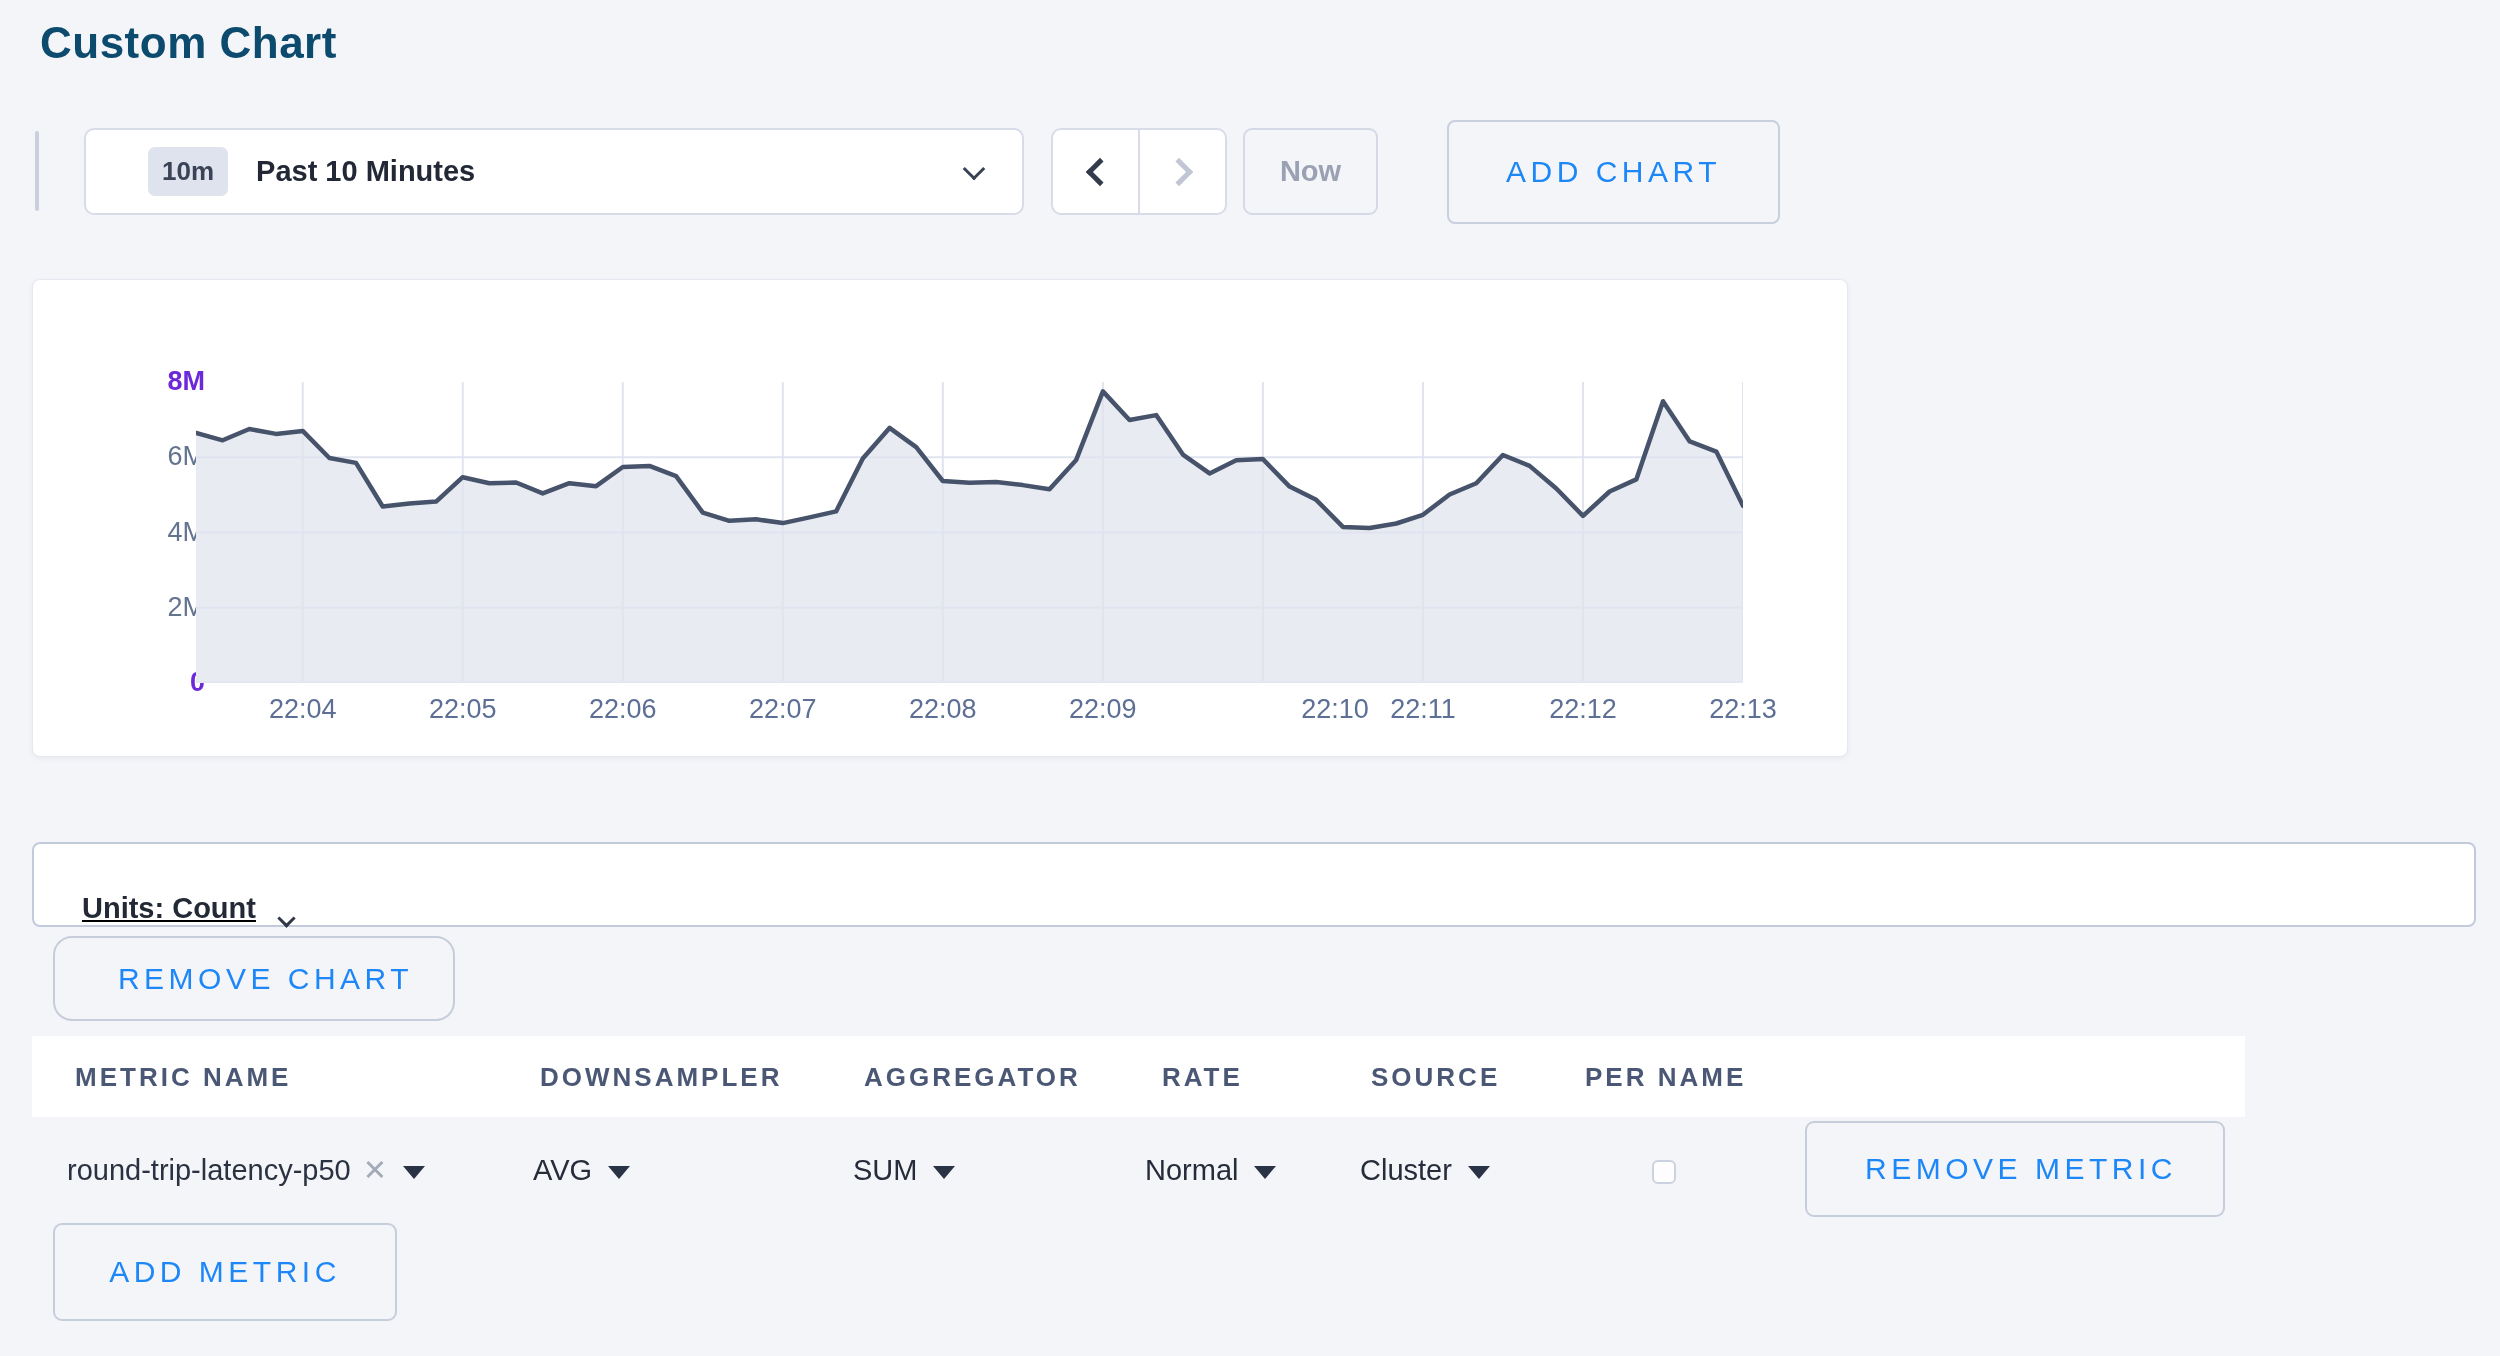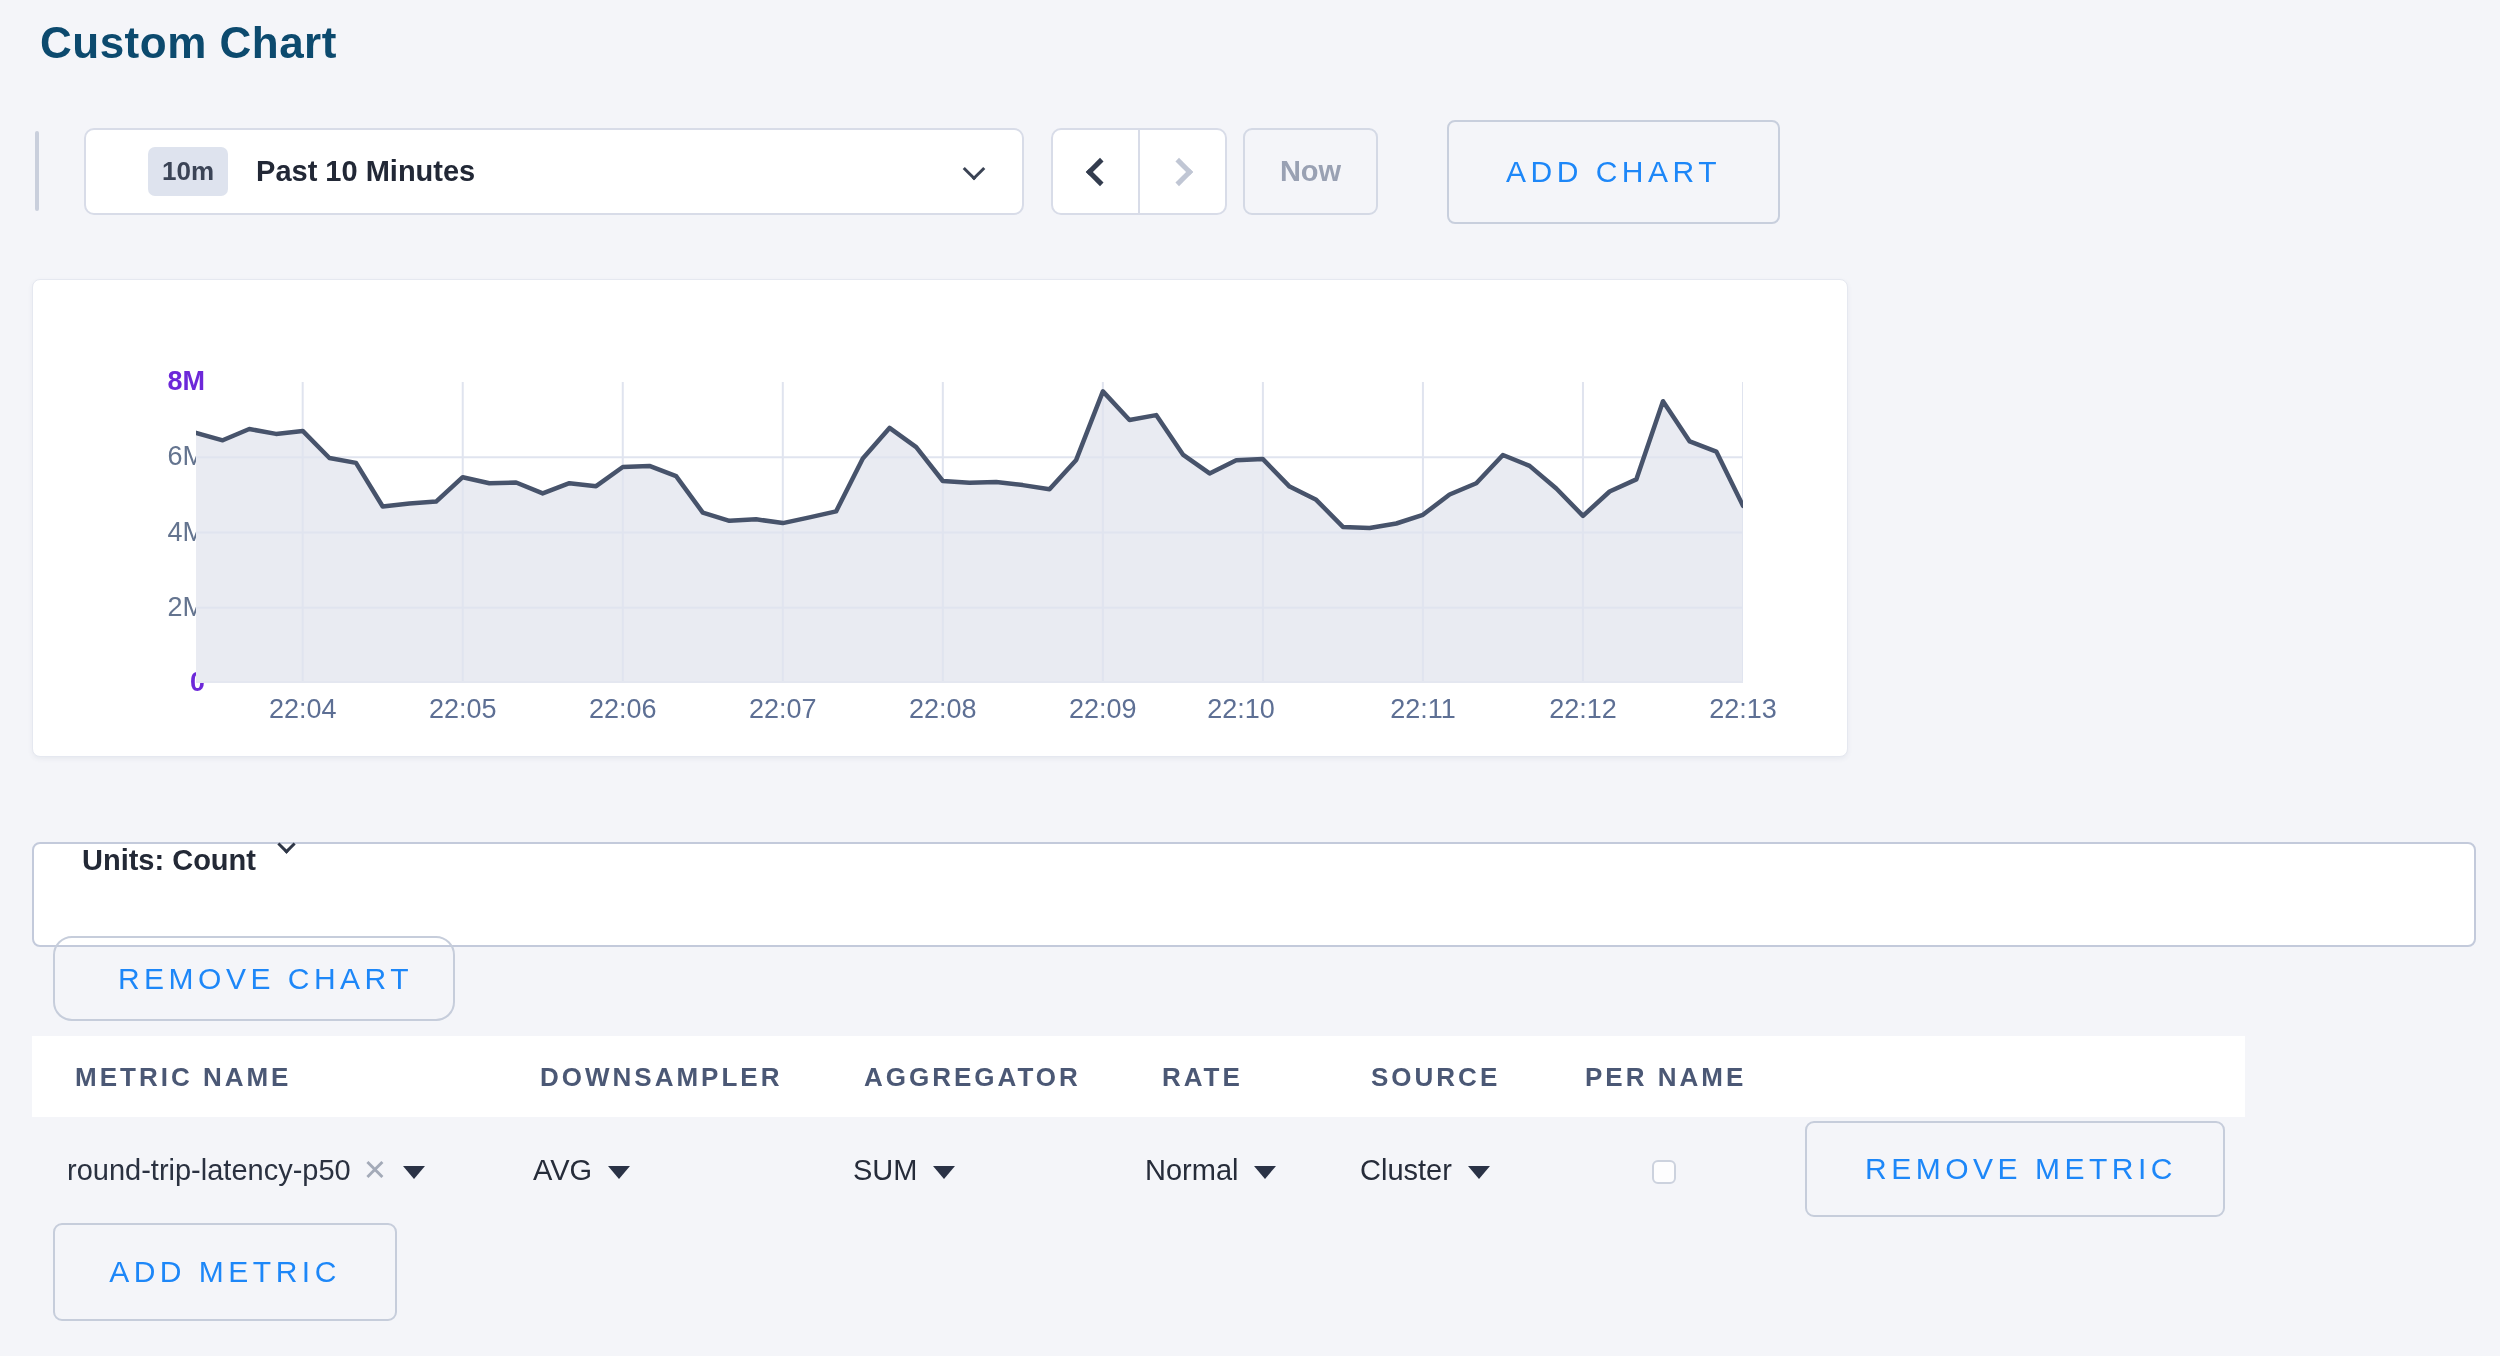--- a/index.html
+++ b/index.html
@@ -36,22 +36,22 @@
 
   
   .chart-card { left:32px; top:279px; width:1816px; height:478px; background:#fff;
     border:1px solid #e5e8f0; border-radius:8px; box-shadow:0 2px 5px rgba(70,80,110,.07); }
   .plot-wrap { position:absolute; left:163px; top:102px; width:1547px; height:301px; }
   .ylabel { position:absolute; left:40px; width:132px; text-align:right; font-size:27px; color:#64748f; }
   .ylabel.strong { color:#6d28d9; font-weight:bold; }
   .xlabel { position:absolute; transform:translateX(-50%); font-size:27px; color:#5d6f94; top:414px; }
 
   
-  .units-bar { left:32px; top:842px; width:2444px; height:105px; background:#fff;
-    border:2px solid #c3cadb; border-radius:8px; display:flex; align-items:flex-start; cursor:pointer; }
+  .units-bar { left:32px; top:842px; width:2444px; height:85px; background:#fff;
+    border:2px solid #c3cadb; border-radius:8px; display:flex; align-items:flex-end; cursor:pointer;text-decoration:underline; }
   .units-label { margin-left:48px; font-size:29px; font-weight:bold; color:#232936; }
   .units-bar .chev-down { width:13px; height:13px; border-width:0 3px 3px 0; border-color:#2f3747; margin:-6px 0 0 24px; }
 
   .remove-chart-btn { left:53px; top:936px; width:402px; height:85px; border-radius:19px; border-color:#c6cddb; font-size:30px;padding-left:23px; }
 
   
   .table-head { left:32px; top:1036px; width:2213px; height:81px; background:#fff; }
   .th { position:absolute; top:26px; font-size:26px; font-weight:bold; letter-spacing:3px; color:#4b5875; white-space:nowrap; }
 
   .row-cell { position:absolute; top:1140px; height:60px; display:flex; align-items:center; cursor:pointer; }
@@ -121,21 +121,21 @@
         <polyline points="0.0,50.8 26.7,58.3 53.3,47.0 80.0,51.9 106.7,48.9 133.4,76.0 160.0,80.9 186.7,124.5 213.4,121.5 240.1,119.6 266.7,95.2 293.4,101.2 320.1,100.5 346.7,111.4 373.4,101.2 400.1,104.2 426.8,85.0 453.4,83.9 480.1,94.1 506.8,130.6 533.4,138.8 560.1,137.3 586.8,141.1 613.5,135.4 640.1,129.4 666.8,76.4 693.5,45.9 720.2,65.1 746.8,99.0 773.5,100.8 800.2,100.1 826.8,103.1 853.5,107.2 880.2,77.9 906.9,9.4 933.5,38.0 960.2,33.1 986.9,72.6 1013.6,91.4 1040.2,78.3 1066.9,77.1 1093.6,104.6 1120.2,117.8 1146.9,144.9 1173.6,146.0 1200.3,141.5 1226.9,132.8 1253.6,112.5 1280.3,101.2 1306.9,73.0 1333.6,83.9 1360.3,106.5 1387.0,133.9 1413.6,109.5 1440.3,97.4 1467.0,19.2 1493.7,59.4 1520.3,69.6 1547.0,123.8" fill="none" stroke="#47536B" stroke-width="4.5" stroke-linejoin="round" stroke-linecap="round"></polyline>
       </svg>
   </div>
   <div id="x-labels">
       <div class="xlabel" style="left: 269.69px; text-align: right;">22:04</div>
       <div class="xlabel" style="left: 429.724px;">22:05</div>
       <div class="xlabel" style="left: 589.759px;">22:06</div>
       <div class="xlabel" style="left: 749.793px;">22:07</div>
       <div class="xlabel" style="left: 909.828px;">22:08</div>
       <div class="xlabel" style="left: 1069.86px;">22:09</div>
-      <div class="xlabel" style="left: 1208px;">22:10</div>
+      <div class="xlabel" style="left: 1302px;">22:10</div>
       <div class="xlabel" style="left: 1389.93px;">22:11</div>
       <div class="xlabel" style="left: 1549.97px;">22:12</div>
       <div class="xlabel" style="left: 1710px;">22:13</div>
     </div>
 </div>
 
 <div class="abs units-bar">
   <span class="units-label">Units: Count</span>
   <span class="chev chev-down"></span>
 </div>

